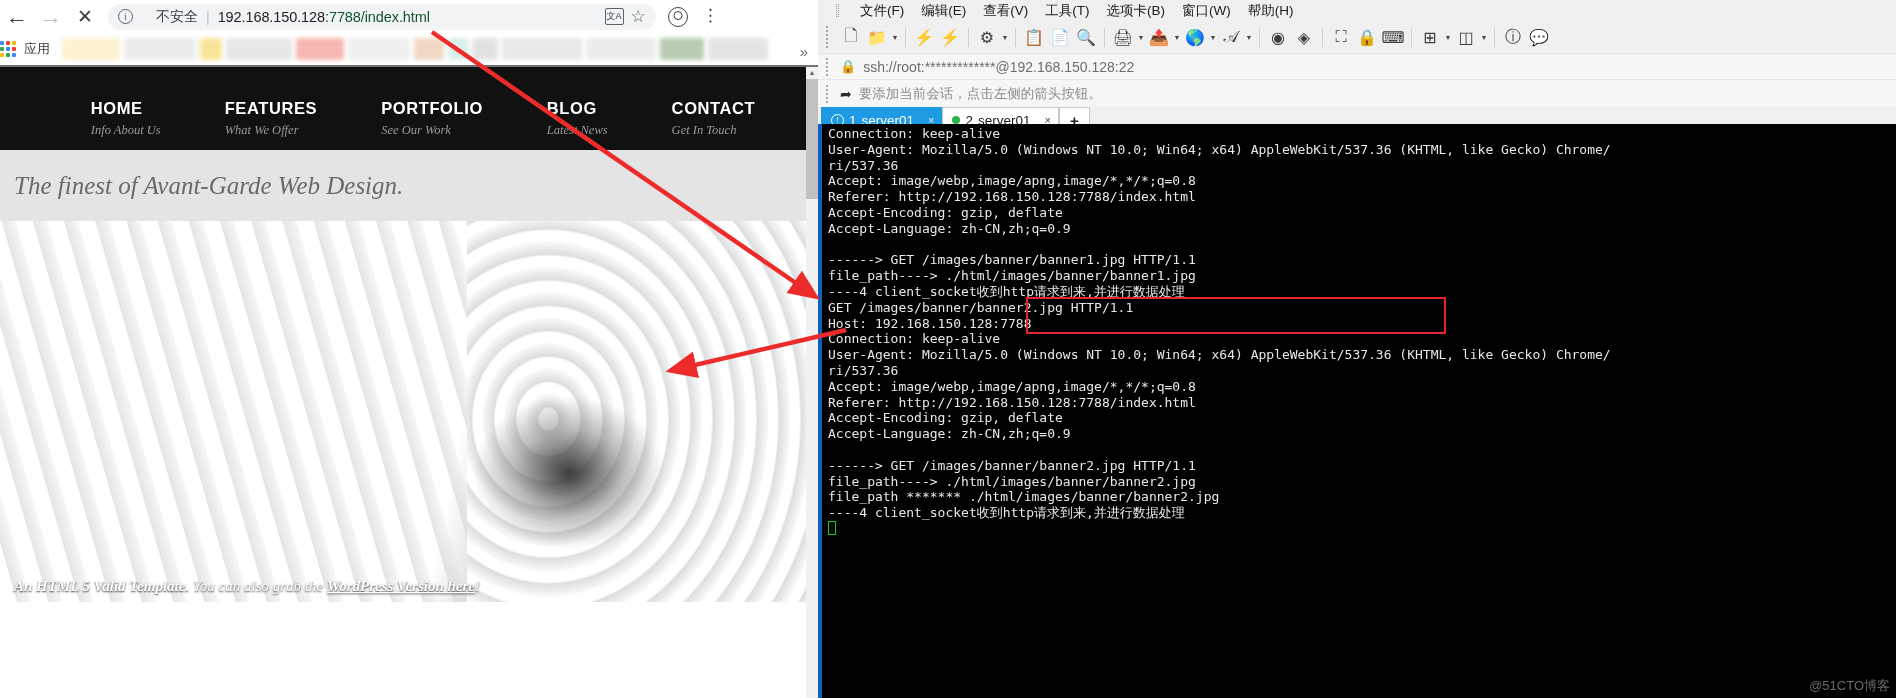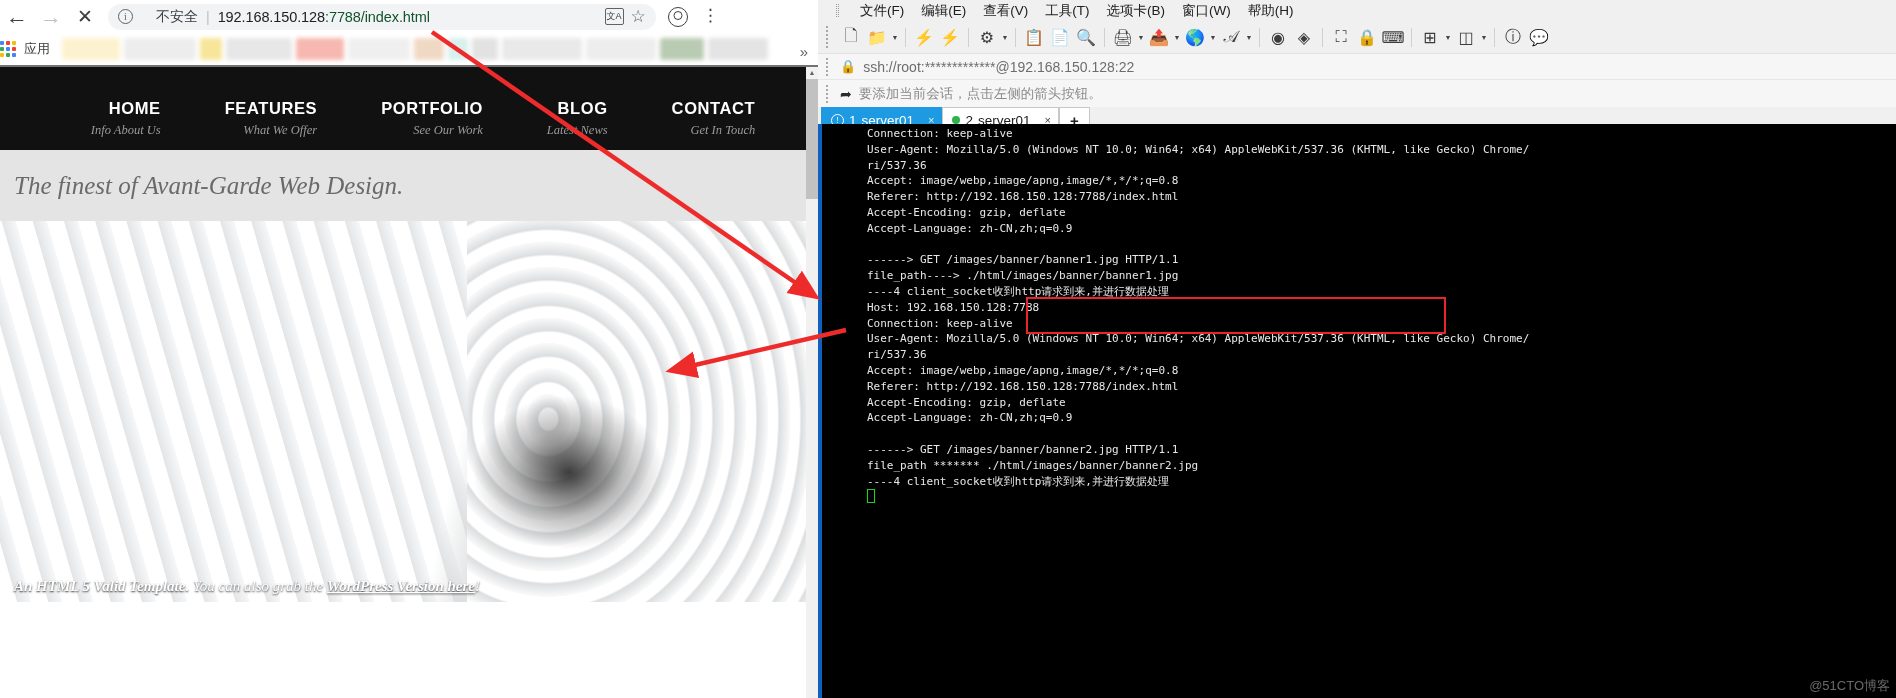--- a/index.html
+++ b/index.html
@@ -78,21 +78,21 @@
   .bm-blur { display: flex; align-items: center; margin-left: 12px; gap: 0px; }
   .bm-chip { height: 22px; margin-right: 4px; border-radius: 2px; filter: blur(2.2px); }
   .chev-more { position: absolute; right: 10px; top: 10px; color: #5f6368; font-size: 15px; }
 
   
   .page { position: absolute; top: 67px; left: 0; width: 806px; height: 631px; overflow: hidden; background:#fff; }
   .site-nav {
     height: 83px; background: #111111; display: flex; align-items: center;
     justify-content: center; gap: 64px; padding-left: 40px;
   }
-  .nav-item { text-align: right; margin-top: 19px; }
+  .nav-item { text-align: left; margin-top: 19px; }
   .nav-item .t { color: #ffffff; font-weight: bold; font-size: 16.5px; letter-spacing: 0.6px; }
   .nav-item .s { color: #9a9a9a; font-size: 12.5px; font-style: italic; margin-top: 5px; font-family: "Liberation Serif", serif; }
   .hero-band { height: 71px; background: #e4e4e4; display: flex; align-items: center; padding-left: 14px; }
   .hero-band .tagline {
     font-family: "Liberation Serif", serif; font-style: italic; font-size: 25px; color: #6a6a6a;
   }
   .hero-img { position: relative; height: 381px; overflow: hidden; background: #d9dadb; }
   .hero-img .photo {
     position: absolute; inset: 0;
     background:
@@ -178,23 +178,22 @@
   .x-tab .x { margin-left: 9px; font-size: 11px; color: inherit; opacity: .85; }
   .x-tab.plus { padding: 0 10px; font-size: 15px; font-weight: bold; background:#fff; }
 
   .x-term {
     position: absolute; top: 124px; left: 0; width: 1078px; height: 574px;
     background: #000000; padding: 2px 0 0 6px; overflow: hidden;
   }
   .x-term .leftbar { position: absolute; left: 0; top: 0; width: 4px; height: 574px; background: #1060c0; }
   .term-line {
     font-family: "DejaVu Sans Mono", "Liberation Mono", monospace;
-    font-size: 11px; line-height: 15.8px; color: #e8e8e8; white-space: pre;
+    font-size: 13px; line-height: 15.8px; color: #e8e8e8; white-space: pre;
     padding-left: 4px;
-    margin-left: 39px;
   }
   .term-line.blank { color: transparent; }
   .cursor-block {
     display: inline-block; width: 8px; height: 14px; border: 1.4px solid #25d025;
     vertical-align: -2px;
   }
 
   
   .hl-box {
     position: absolute; border: 2.5px solid #e8252a; pointer-events: none;
@@ -394,30 +393,32 @@
         <div class="term-line">User-Agent: Mozilla/5.0 (Windows NT 10.0; Win64; x64) AppleWebKit/537.36 (KHTML, like Gecko) Chrome/</div>
         <div class="term-line">ri/537.36</div>
         <div class="term-line">Accept: image/webp,image/apng,image/*,*/*;q=0.8</div>
         <div class="term-line">Referer: http://192.168.150.128:7788/index.html</div>
         <div class="term-line">Accept-Encoding: gzip, deflate</div>
         <div class="term-line">Accept-Language: zh-CN,zh;q=0.9</div>
         <div class="term-line blank">&nbsp;</div>
         <div class="term-line">------&gt; GET /images/banner/banner1.jpg HTTP/1.1</div>
         <div class="term-line">file_path----&gt; ./html/images/banner/banner1.jpg</div>
         <div class="term-line">----4 client_socket收到http请求到来,并进行数据处理</div>
+        <div class="term-line">GET /images/banner/banner2.jpg HTTP/1.1</div>
         <div class="term-line">Host: 192.168.150.128:7788</div>
         <div class="term-line">Connection: keep-alive</div>
         <div class="term-line">User-Agent: Mozilla/5.0 (Windows NT 10.0; Win64; x64) AppleWebKit/537.36 (KHTML, like Gecko) Chrome/</div>
         <div class="term-line">ri/537.36</div>
         <div class="term-line">Accept: image/webp,image/apng,image/*,*/*;q=0.8</div>
         <div class="term-line">Referer: http://192.168.150.128:7788/index.html</div>
         <div class="term-line">Accept-Encoding: gzip, deflate</div>
         <div class="term-line">Accept-Language: zh-CN,zh;q=0.9</div>
         <div class="term-line blank">&nbsp;</div>
         <div class="term-line">------&gt; GET /images/banner/banner2.jpg HTTP/1.1</div>
+        <div class="term-line">file_path----&gt; ./html/images/banner/banner2.jpg</div>
         <div class="term-line">file_path ******* ./html/images/banner/banner2.jpg</div>
         <div class="term-line">----4 client_socket收到http请求到来,并进行数据处理</div>
       </div>
     <div class="term-line"><span class="cursor-block"></span></div>
   </div>
 
   <div class="wm">@51CTO博客</div>
 </div>
 
 <svg class="overlay" viewBox="0 0 1896 698">

